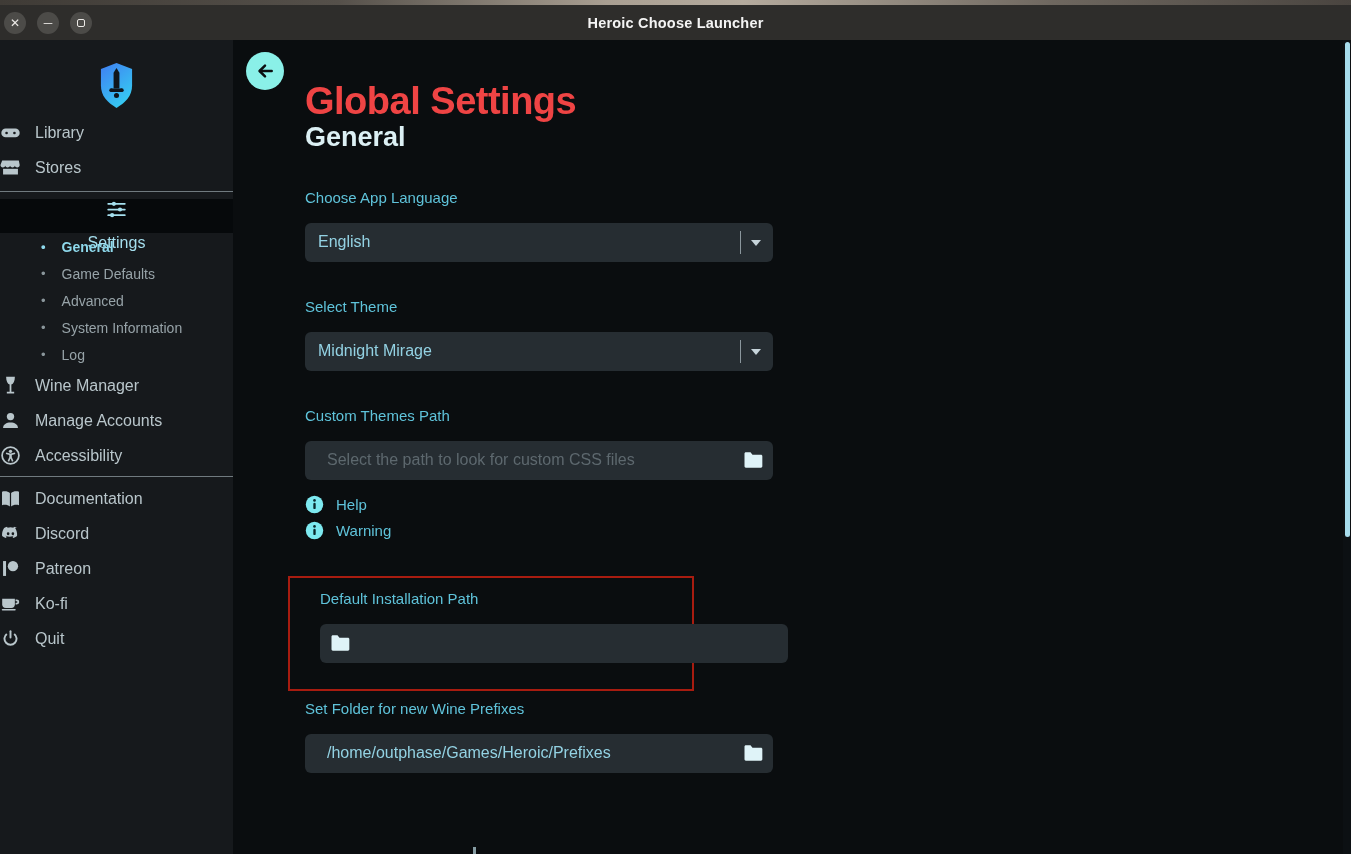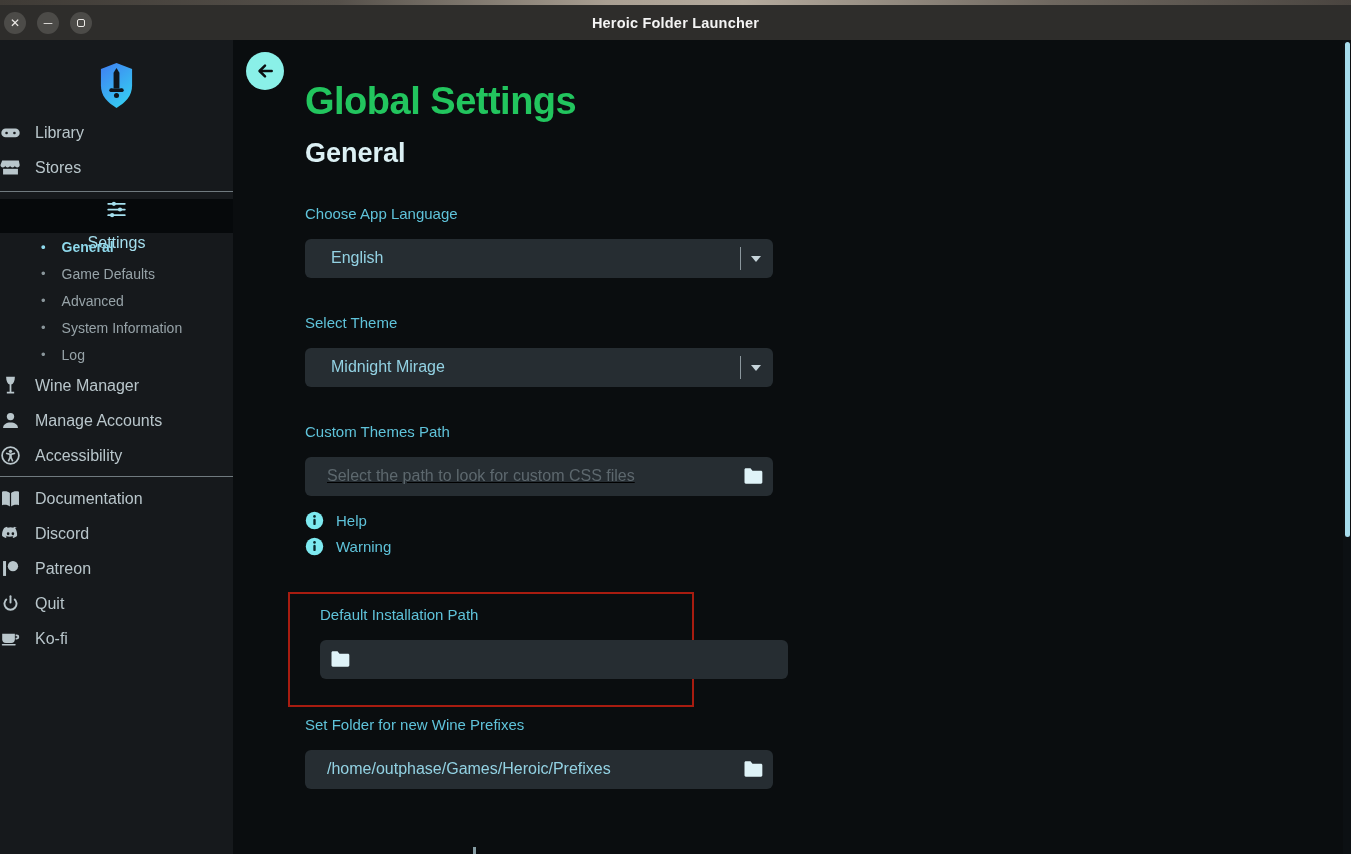--- a/index.html
+++ b/index.html
@@ -31,39 +31,39 @@
     font-size:14px; color:#97a3a8; cursor:pointer; }
   .subnav-item::before { content:"•"; font-size:13px; color:#8a969b; }
   .subnav-item.active { color:#8ed9ec; font-weight:700; }
   .subnav-item.active::before { color:#8ed9ec; }
 
   
   .content { position:absolute; top:40px; left:233px; right:0; bottom:0; background:#0a0d0f; }
   .back-button { position:absolute; top:12px; left:13px; width:38px; height:38px; border-radius:50%;
     background:#8af0e8; display:flex; align-items:center; justify-content:center; cursor:pointer; }
   .content-inner { padding:42px 0 0 72px; width:612px; }
-  .page-title { font-size:38px; font-weight:700; letter-spacing:-.5px; color:#22c55e; line-height:1.05; margin-bottom:16px; }
+  .page-title { font-size:38px; font-weight:700; letter-spacing:-.5px; color:#ef4444; line-height:1.05; }
   .section-title { font-size:27px; font-weight:700; color:#dcf0f4; margin-bottom:36px; }
   .field-label { font-size:15px; color:#5fc3da; margin-bottom:17px; }
   .select-box { width:468px; height:39px; background:#262d32; border-radius:6px; position:relative;
-    display:flex; align-items:center; padding-left:26px; margin-bottom:36px; cursor:pointer; }
+    display:flex; align-items:center; padding-left:13px; margin-bottom:36px; cursor:pointer; }
   .select-value { color:#93d2e3; font-size:16px; }
   .select-divider { position:absolute; right:32px; top:8px; width:1px; height:23px; background:#8b979d; }
   .select-caret { position:absolute; right:12px; top:17px; width:0; height:0;
     border-left:5.5px solid transparent; border-right:5.5px solid transparent; border-top:6.5px solid #c6d4da; }
   .path-box { width:468px; height:39px; background:#262d32; border-radius:6px; position:relative;
     display:flex; align-items:center; }
   .path-input { flex:1; background:transparent; border:none; outline:none; color:#93d2e3;
     font-size:16px; padding-left:22px; font-family:"Liberation Sans", sans-serif; }
   .path-input::placeholder { color:#5d686e; opacity:1; }
   .folder-btn { width:40px; height:100%; display:flex; align-items:center; justify-content:center;
     background:transparent; border:none; cursor:pointer; }
   .info-row { display:flex; align-items:center; gap:12px; height:26px; cursor:pointer; }
   .info-row .info-label { color:#5fc3da; font-size:15px; }
-  .mb12 { margin-bottom:12px;text-decoration:underline; } .mb18 { }
+  .mb12 { margin-bottom:12px; } .mb18 { }
   .red-box { border:2px solid #a81c10; margin:32px 0 9px -17px; padding:12px 0 26px 30px; width:406px; }
   .red-box .field-label { margin-bottom:17px; }
   .wine-label { margin-top:0; }
   .bottom-tick { position:absolute; left:473px; top:847px; width:3px; height:7px; background:#9cb6bd; opacity:.85; }
 
   
   .scrollbar-track { position:absolute; top:40px; right:0; bottom:0; width:8px; background:#0c1013; }
   .scrollbar-thumb { position:absolute; top:2px; right:1px; width:5px; height:495px; background:#a7dcec; border-radius:3px; cursor:grab; }
 </style>
 </head>
@@ -78,21 +78,21 @@
       <div class="win-btn">
           <span>✕</span>
         </div>
       <div class="win-btn">
           <span>─</span>
         </div>
       <div class="win-btn">
           <span class="sq"></span>
         </div>
     </div>
-    <div class="titlebar-title">Heroic Folder Launcher</div>
+    <div class="titlebar-title">Heroic Choose Launcher</div>
   </div>
 
   <div class="sidebar">
     <div class="logo-wrap">
       <svg width="37" height="47" viewBox="0 0 38 48">
         <defs>
           <linearGradient id="hg" x1="0.2" y1="0" x2="0.8" y2="1">
             <stop offset="0" stop-color="#3f85f2"></stop>
               <stop offset="1" stop-color="#35d1f2"></stop>
           </linearGradient>
@@ -200,33 +200,33 @@
     <div class="nav-item">
       <svg viewBox="0 0 24 24" fill="currentColor">
         <rect x="3.5" y="3.5" width="3.4" height="17"></rect>
           <circle cx="14.8" cy="9.3" r="5.9"></circle>
       </svg>
       <span>Patreon</span>
     </div>
 
     <div class="nav-item">
       <svg viewBox="0 0 24 24" fill="currentColor">
-        <rect x="10.9" y="2.5" width="2.2" height="9.5" rx="1.1"></rect>
-        <path d="M7.1 5.9a8 8 0 1 0 9.8 0l-1.4 1.7a5.8 5.8 0 1 1-7 0z"></path>
-      </svg>
-      <span>Quit</span>
-    </div>
-
-    <div class="nav-item">
-      <svg viewBox="0 0 24 24" fill="currentColor">
         <path d="M2.5 6.5h14.5v6.3a4.2 4.2 0 0 1-4.2 4.2H6.7a4.2 4.2 0 0 1-4.2-4.2z"></path>
         <path d="M17.8 7.5h1.4a2.8 2.8 0 0 1 0 5.6h-1.4v-2h1.2a.9.9 0 0 0 0-1.8h-1.2z"></path>
         <rect x="2" y="18.3" width="16" height="1.8" rx=".9"></rect>
       </svg>
       <span>Ko-fi</span>
+    </div>
+
+    <div class="nav-item">
+      <svg viewBox="0 0 24 24" fill="currentColor">
+        <rect x="10.9" y="2.5" width="2.2" height="9.5" rx="1.1"></rect>
+        <path d="M7.1 5.9a8 8 0 1 0 9.8 0l-1.4 1.7a5.8 5.8 0 1 1-7 0z"></path>
+      </svg>
+      <span>Quit</span>
     </div>
   </div>
 
   <div class="content">
     <div class="back-button">
       <svg width="20" height="20" viewBox="0 0 24 24" fill="none" stroke="#0b0e10" stroke-width="3" stroke-linecap="round" stroke-linejoin="round">
         <line x1="20" y1="12" x2="6" y2="12"></line>
           <path d="M12 5.5 5.5 12 12 18.5"></path>
       </svg>
     </div>

